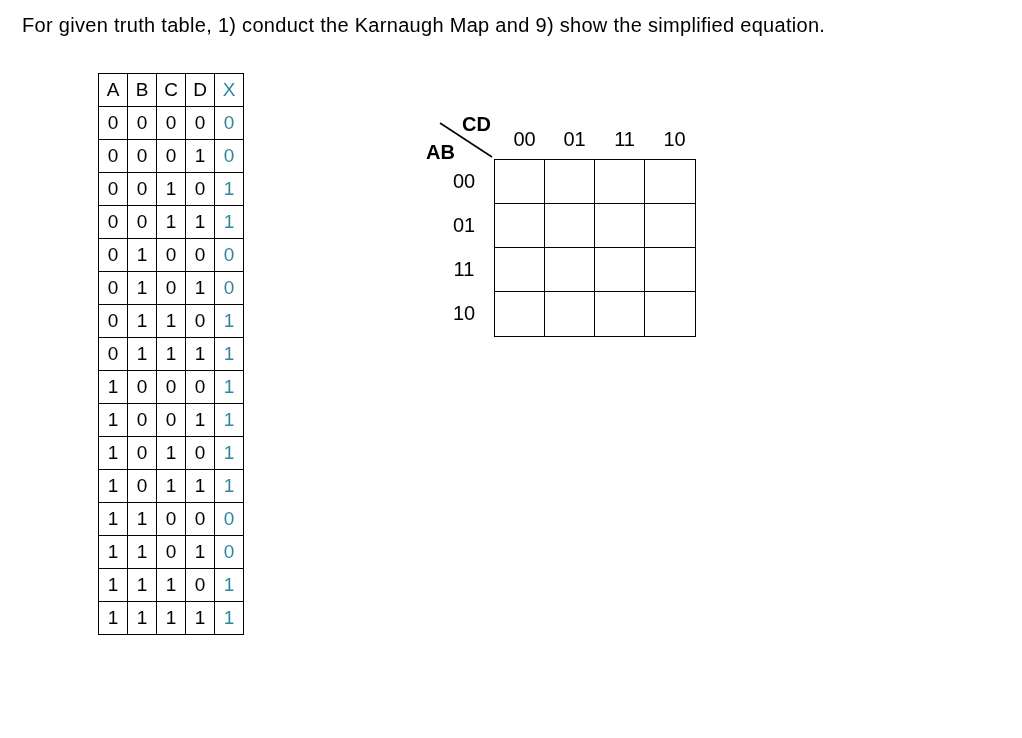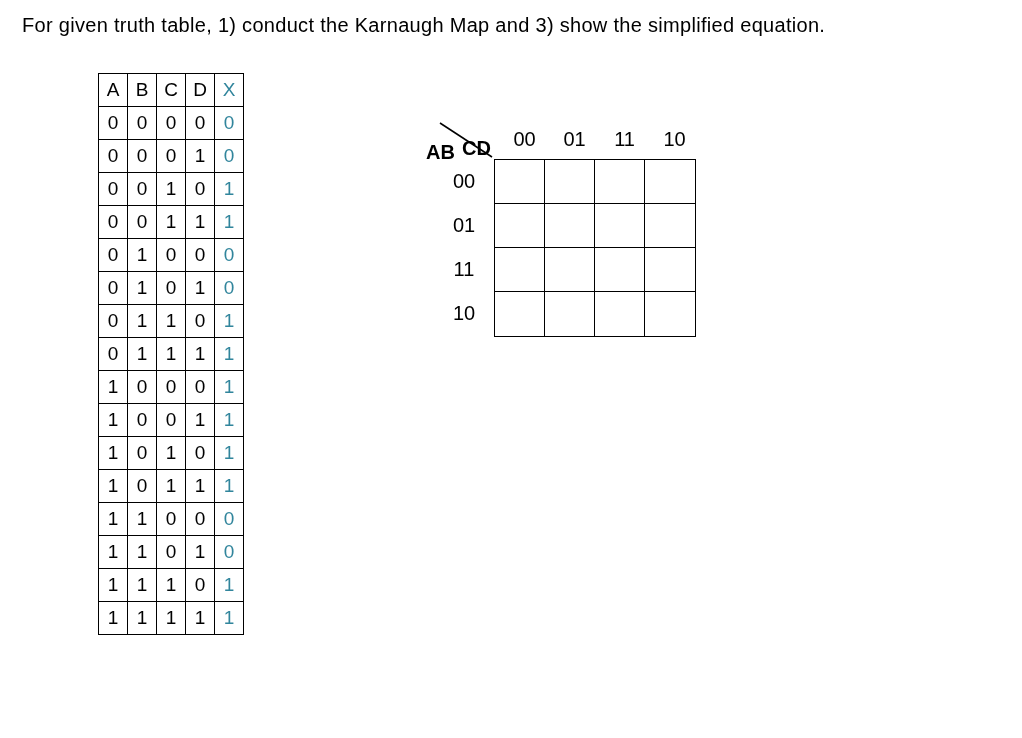--- a/index.html
+++ b/index.html
@@ -46,21 +46,20 @@
     .kmap-wrap {
       margin-top: 46px;
       position: relative;
     }
     .cd-label {
       font-weight: bold;
       font-size: 20px;
       position: absolute;
       top: -6px;
       left: 68px;
-      margin-top: 24px;
     }
     .ab-label {
       font-weight: bold;
       font-size: 20px;
       position: absolute;
       top: 22px;
       left: 0px;
       margin-left: 32px;
     }
     .kmap-outer {
@@ -115,21 +114,21 @@
       justify-content: center;
       font-size: 20px;
     }
     .kmap-body {
       display: flex;
     }
   </style>
 </head>
 <body>
 
-<div class="question">For given truth table, 1) conduct the Karnaugh Map and 3) show the simplified equation.</div>
+<div class="question">For given truth table, 1) conduct the Karnaugh Map and 9) show the simplified equation.</div>
 
 <div class="content-row">
 
   <table class="truth-table">
     <thead>
       <tr>
         <th>A</th>
         <th>B</th>
         <th>C</th>
         <th>D</th>

